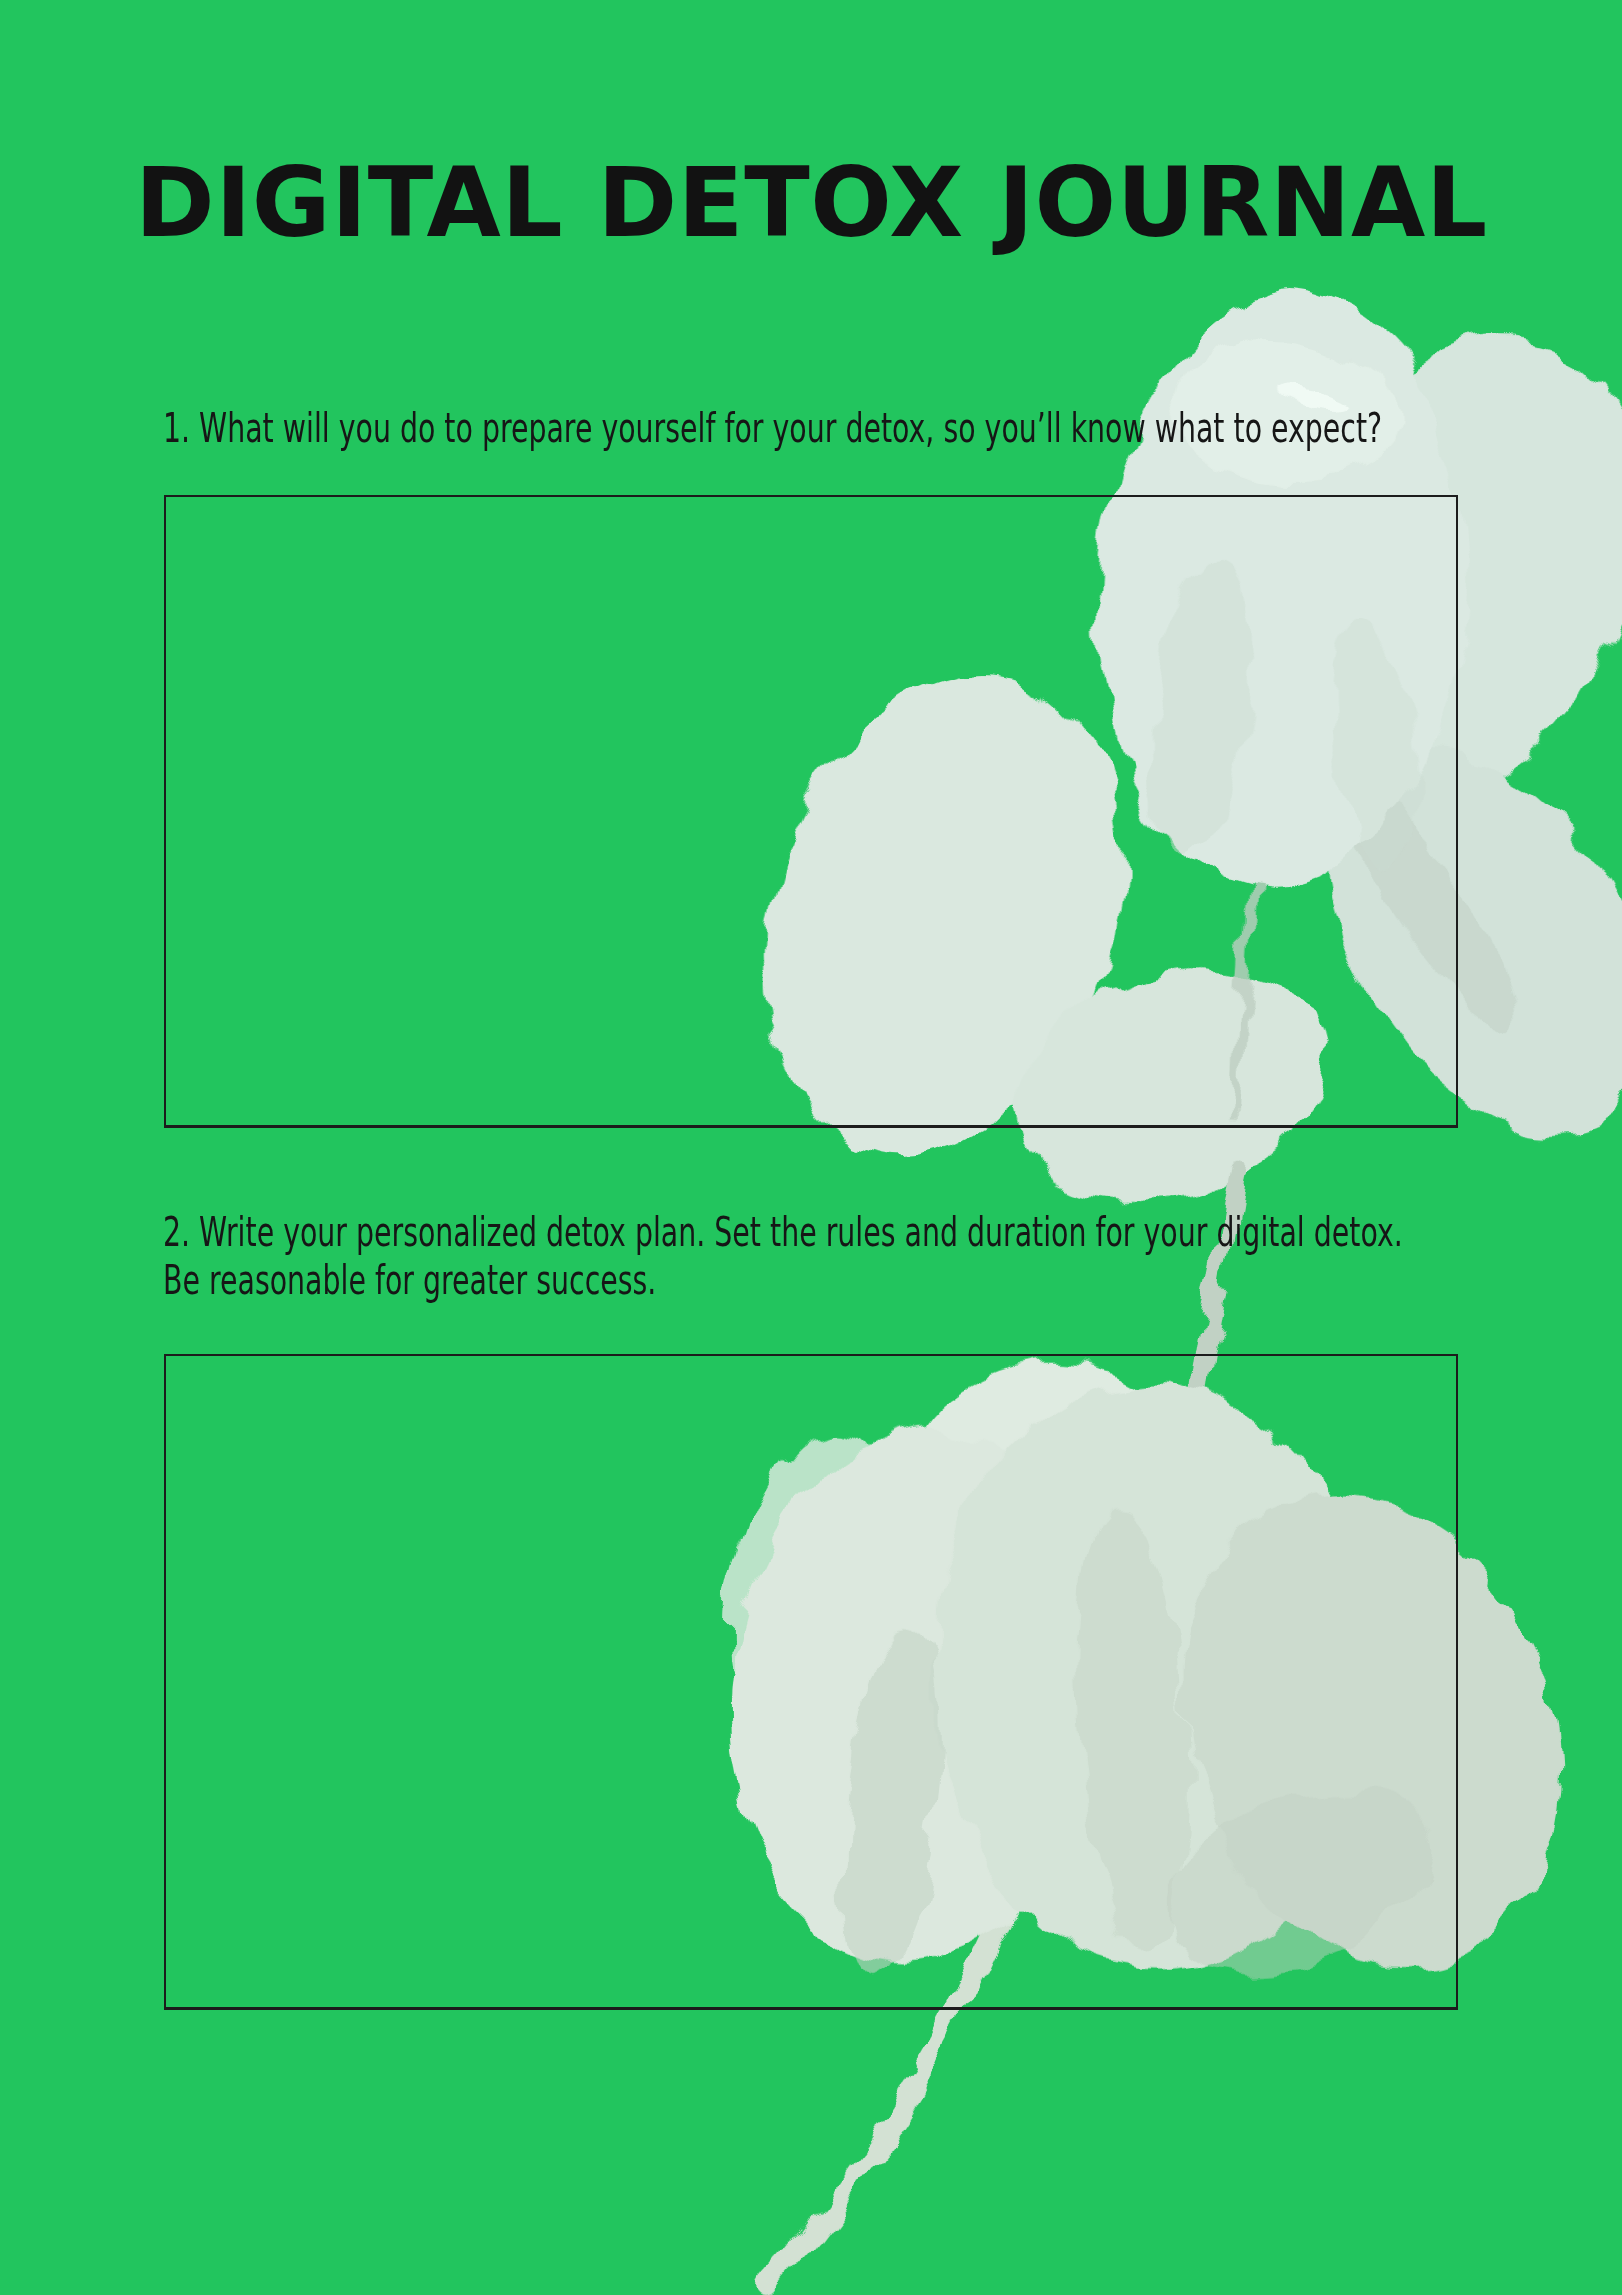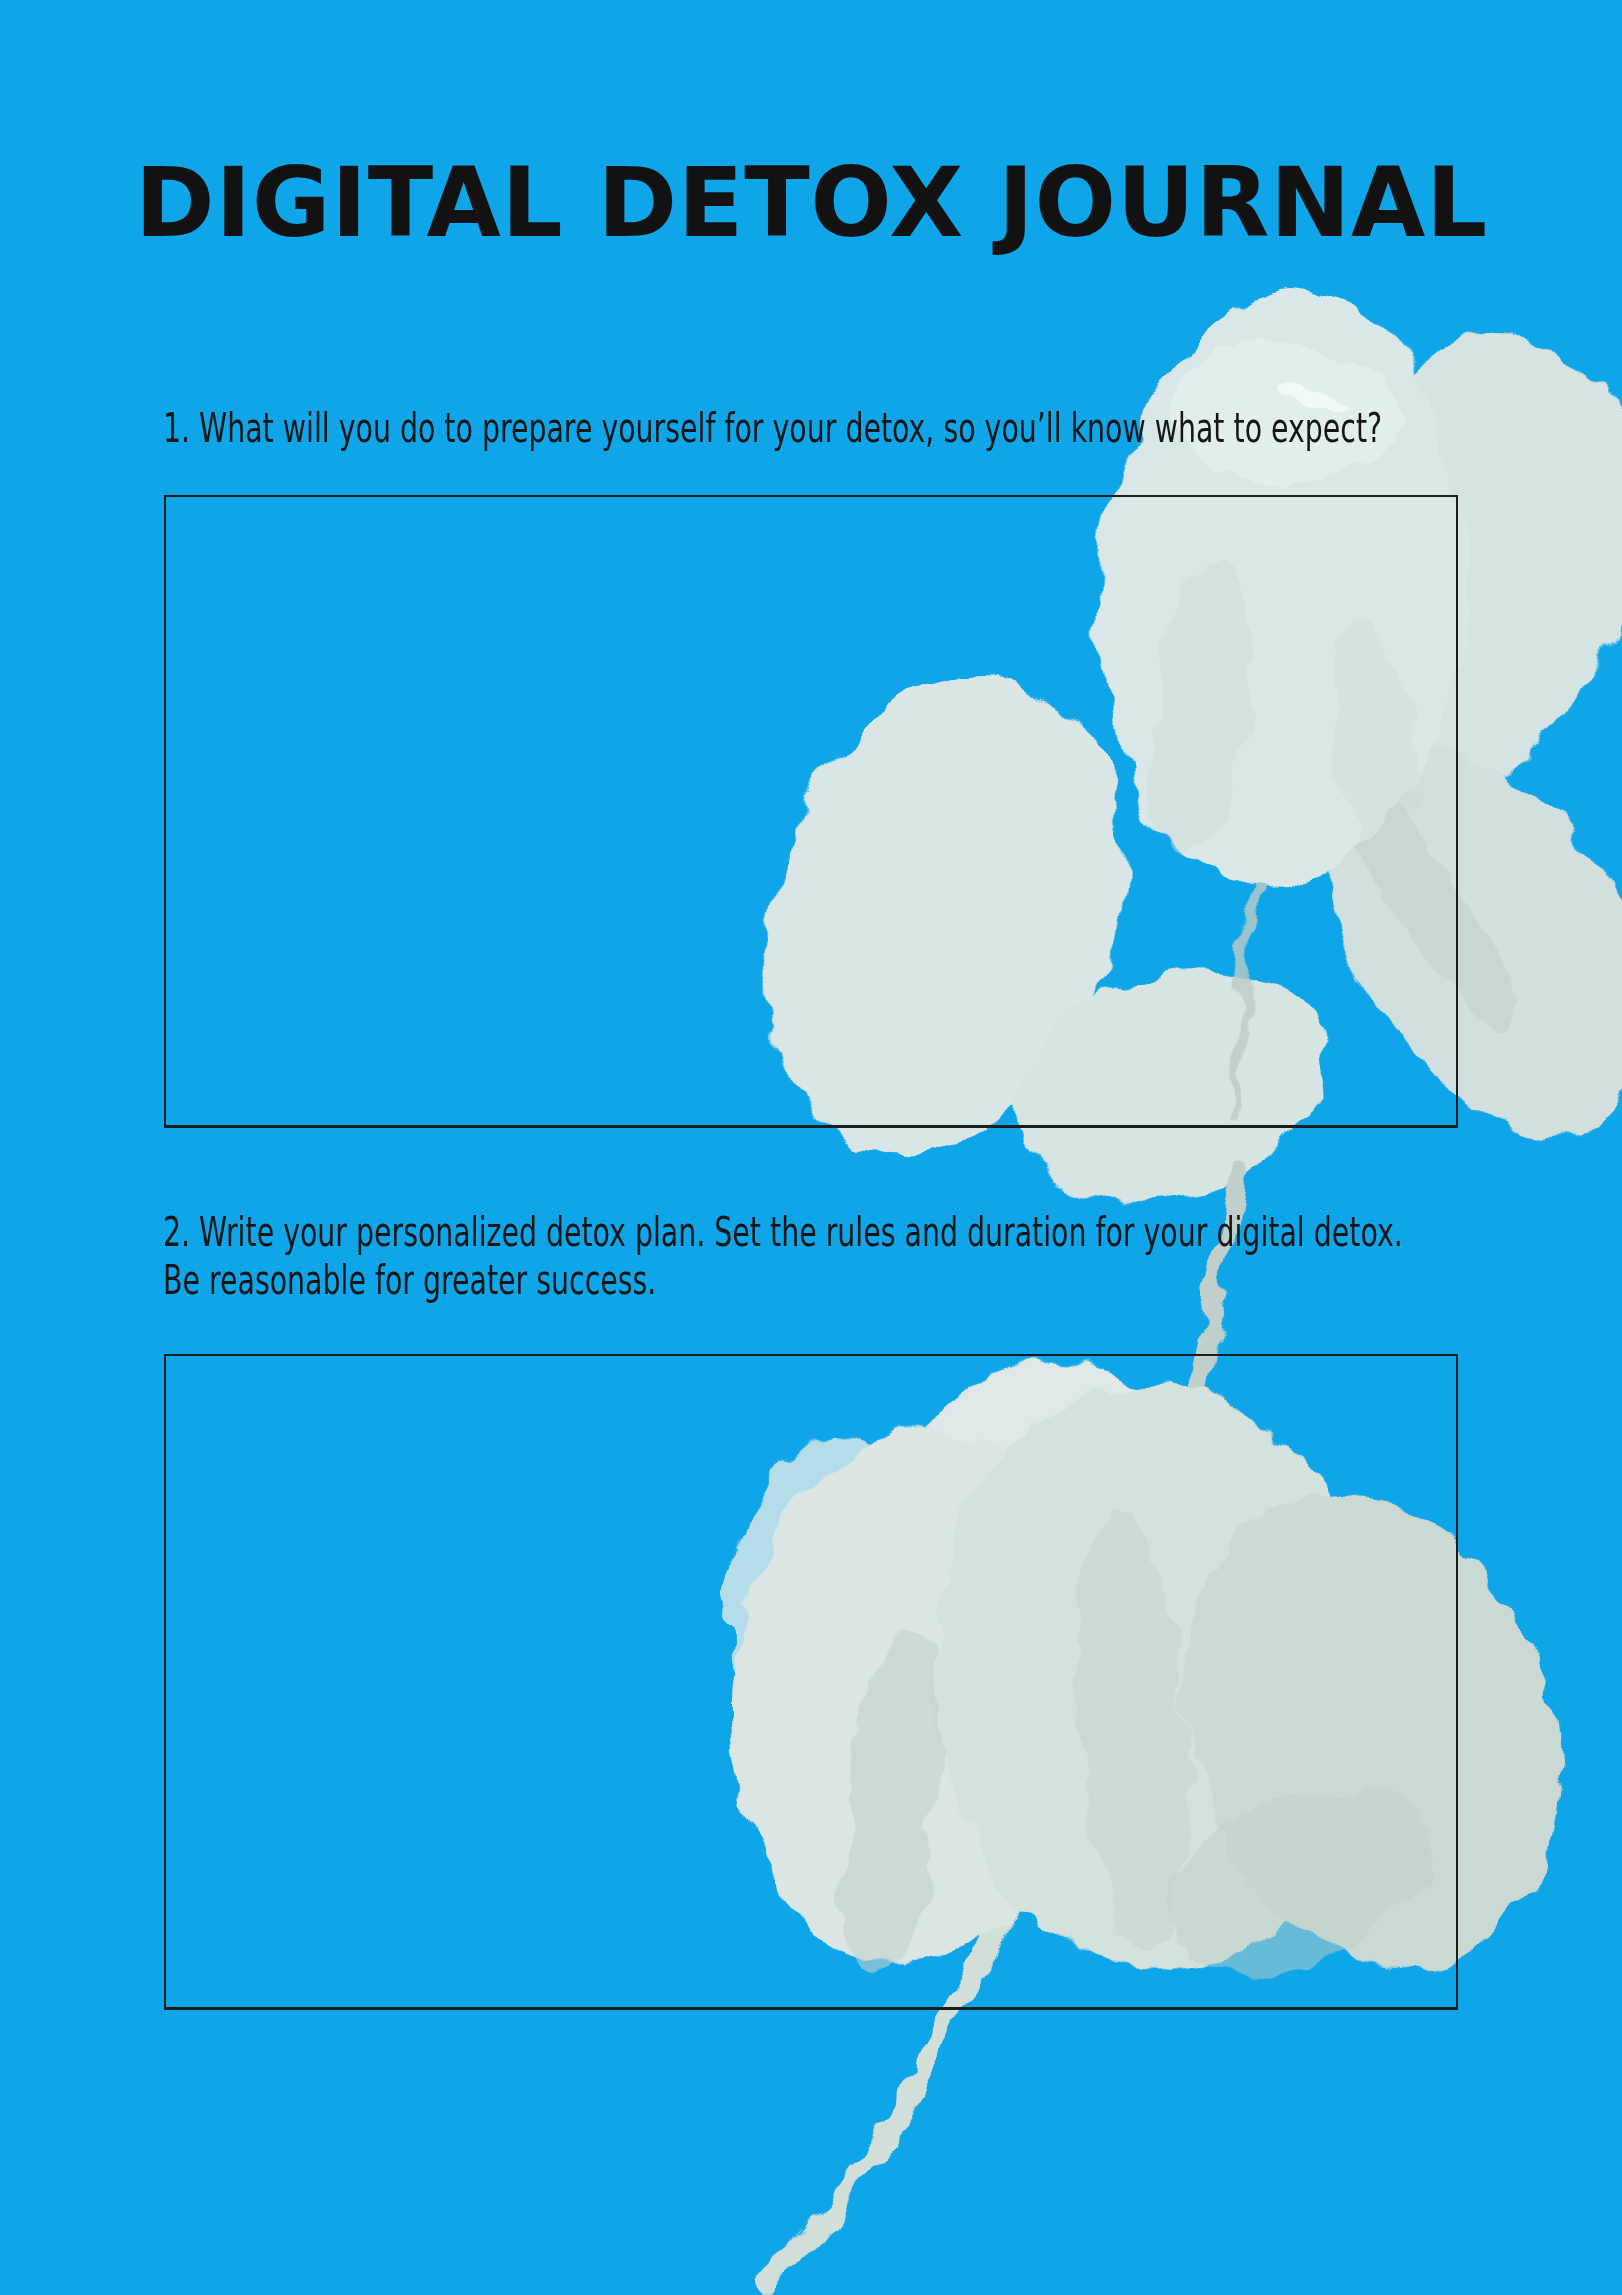--- a/index.html
+++ b/index.html
@@ -1,21 +1,21 @@
 <!DOCTYPE html>
 <html style="font-size:12px"><head>
 <meta charset="utf-8">
 <style>
   html, body { margin: 0; padding: 0; background: #ffffff; }
 
   .page {
     position: relative;
     width: 1623px;
     height: 2295px;
-    background: #0ea5e9;
+    background: #22c55e;
     overflow: hidden;
     font-family: "DejaVu Sans", "Liberation Sans", sans-serif;
     color: #141414;
   }
 
   .decor {
     position: absolute;
     left: 0; top: 0;
     width: 1623px; height: 2295px;
     display: block;

